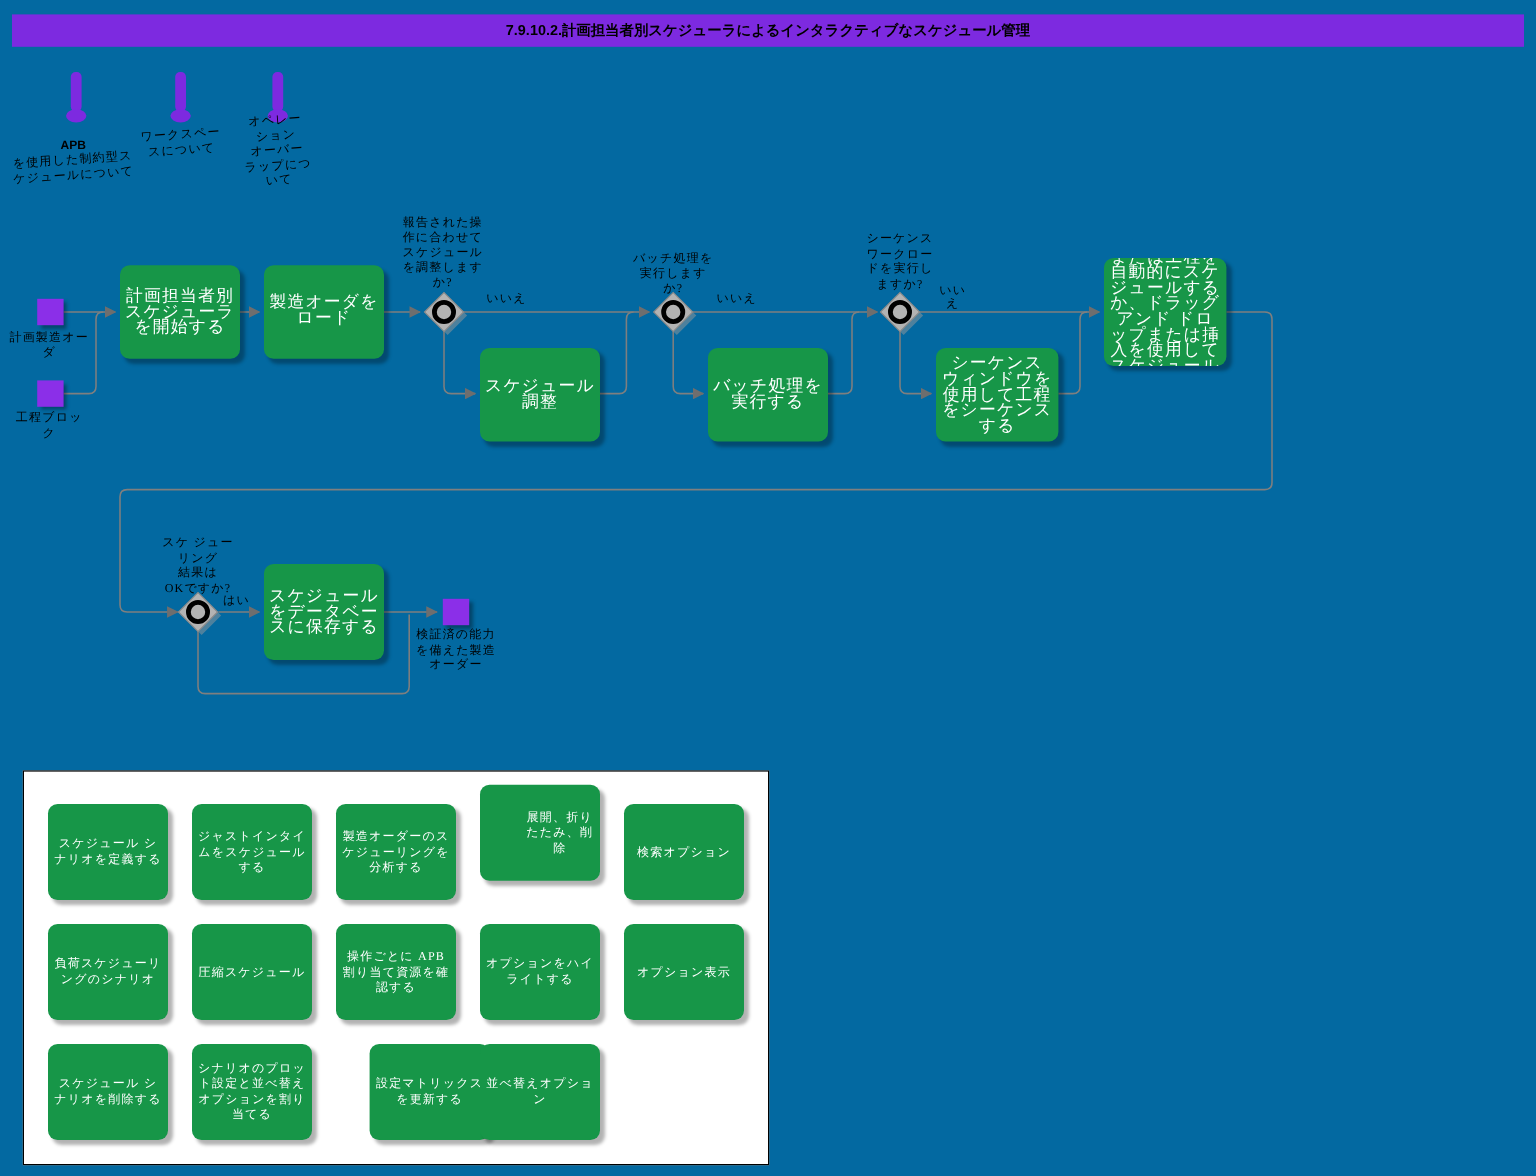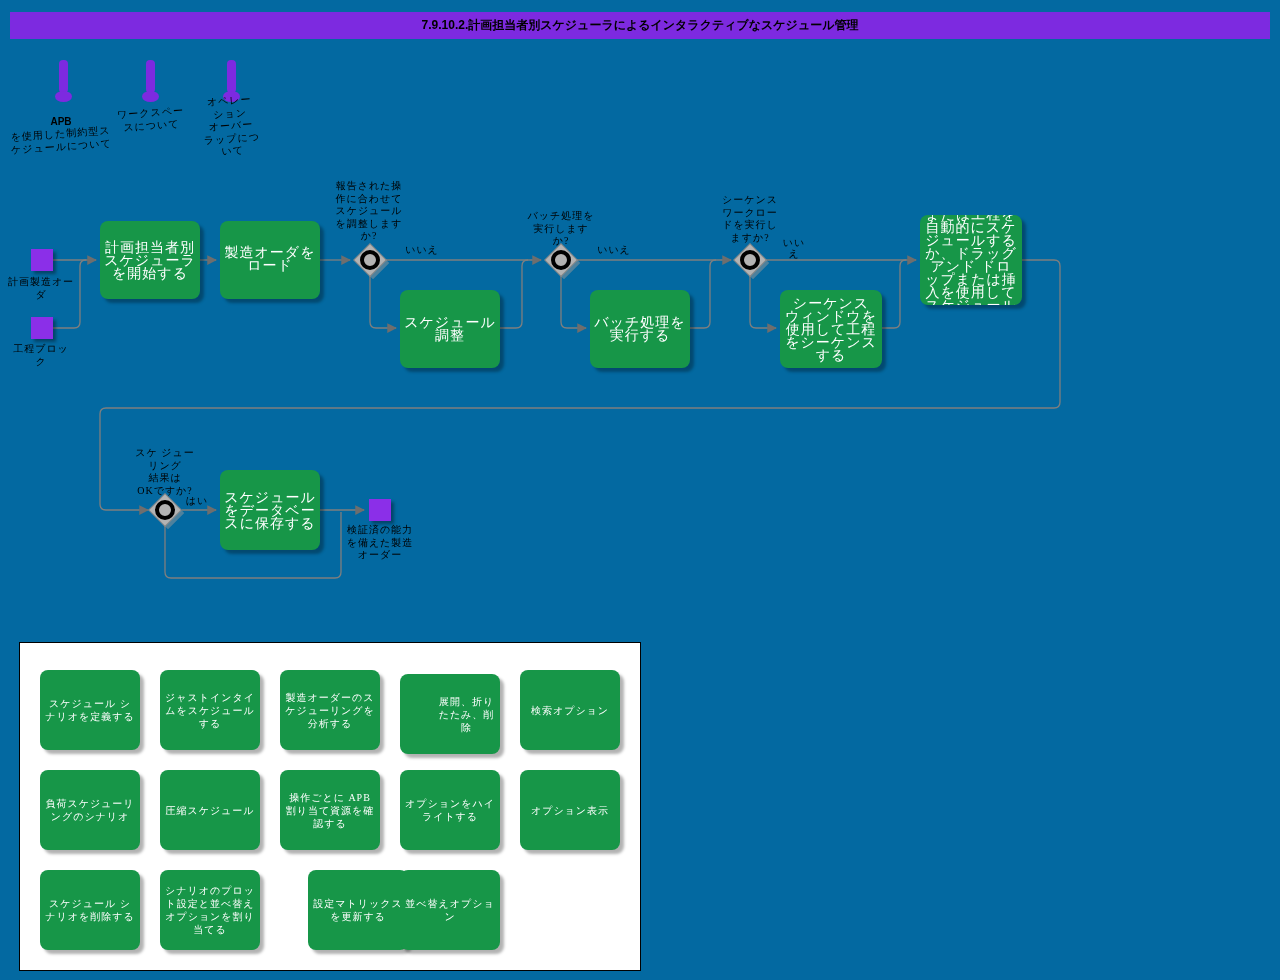--- a/index.html
+++ b/index.html
@@ -143,21 +143,21 @@
 
   <div class="psquare" style="left:369px;top:499px;"></div>
   <div class="flabel" style="left:341px;top:524px;width:78px;">検証済の能力
 を備えた製造
 オーダー</div>
 
   <div class="panel"></div>
   <div class="pbox" style="left:40px;top:670px;">スケジュール シナリオを定義する</div>
   <div class="pbox" style="left:160px;top:670px;">ジャストインタイムをスケジュールする</div>
   <div class="pbox" style="left:280px;top:670px;">製造オーダーのスケジューリングを分析する</div>
-  <div class="pbox" style="left:400px;top:674px;padding-left:37px;">展開、折りたたみ、削除</div>
+  <div class="pbox" style="left:400px;top:654px;padding-left:37px;">展開、折りたたみ、削除</div>
   <div class="pbox" style="left:520px;top:670px;">検索オプション</div>
   <div class="pbox" style="left:40px;top:770px;">負荷スケジューリングのシナリオ</div>
   <div class="pbox" style="left:160px;top:770px;">圧縮スケジュール</div>
   <div class="pbox" style="left:280px;top:770px;">操作ごとに APB 割り当て資源を確認する</div>
   <div class="pbox" style="left:400px;top:770px;">オプションをハイライトする</div>
   <div class="pbox" style="left:520px;top:770px;">オプション表示</div>
   <div class="pbox" style="left:40px;top:870px;">スケジュール シナリオを削除する</div>
   <div class="pbox" style="left:160px;top:870px;">シナリオのプロット設定と並べ替えオプションを割り当てる</div>
   <div class="pbox" style="left:280px;top:870px;margin-left:28px;">設定マトリックスを更新する</div>
   <div class="pbox" style="left:400px;top:870px;">並べ替えオプション</div>

